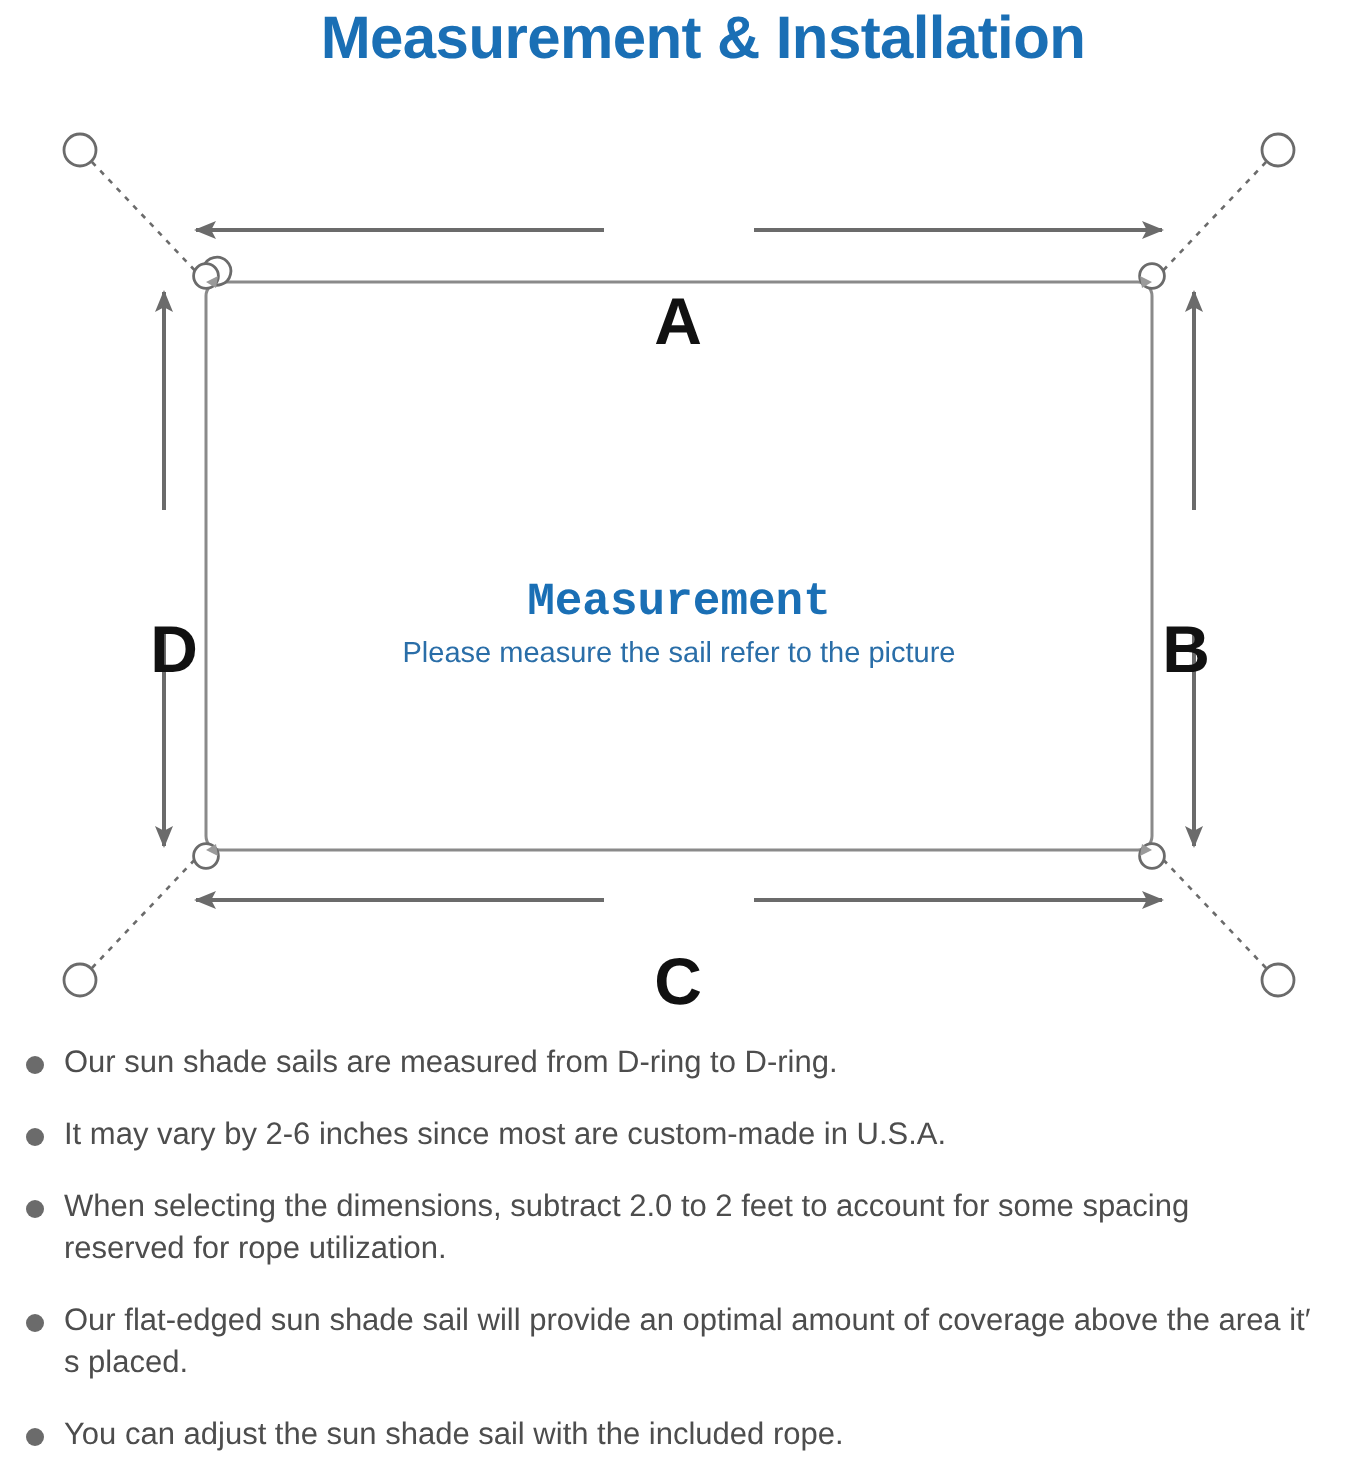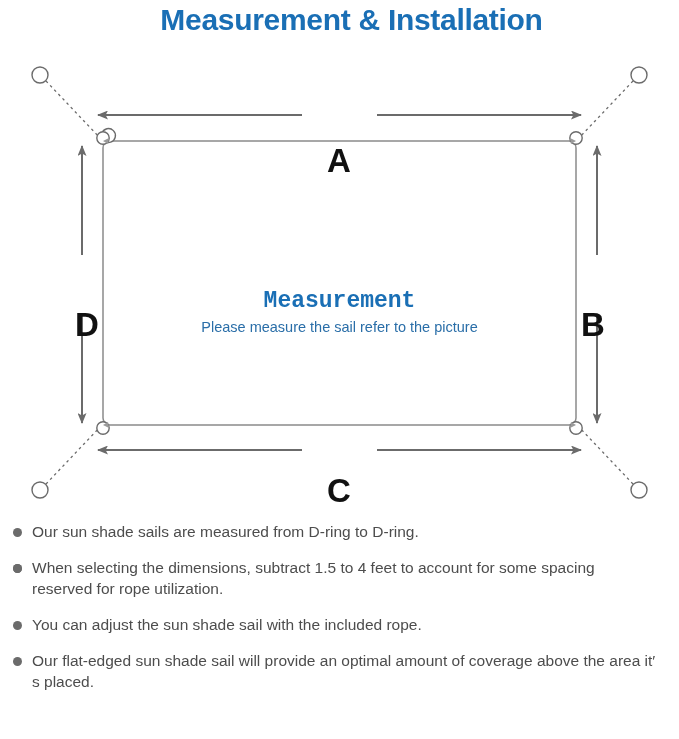--- a/index.html
+++ b/index.html
@@ -193,30 +193,31 @@
 
 <div id="notes">
 
   <div class="note-item">
     <span class="note-bullet"></span>
     <span>Our sun shade sails are measured from D-ring to D-ring.</span>
   </div>
 
   <div class="note-item">
     <span class="note-bullet"></span>
-  </div>
-
-  <div class="note-item">
-    <span class="note-bullet"></span>
-    <span>When selecting the dimensions, subtract 1.5 to 4 feet to account for some spacing reserved for rope utilization.</span>
+    <span>It may vary by 2-6 inches since most are custom-made in U.S.A.</span>
+  </div>
+
+  <div class="note-item">
+    <span class="note-bullet"></span>
+    <span>When selecting the dimensions, subtract 2.0 to 2 feet to account for some spacing reserved for rope utilization.</span>
+  </div>
+
+  <div class="note-item">
+    <span class="note-bullet"></span>
+    <span>Our flat-edged sun shade sail will provide an optimal amount of coverage above the area it′ s placed.</span>
   </div>
 
   <div class="note-item">
     <span class="note-bullet"></span>
     <span>You can adjust the sun shade sail with the included rope.</span>
   </div>
 
-  <div class="note-item">
-    <span class="note-bullet"></span>
-    <span>Our flat-edged sun shade sail will provide an optimal amount of coverage above the area it′ s placed.</span>
-  </div>
-
 </div>
 
 </body></html>

